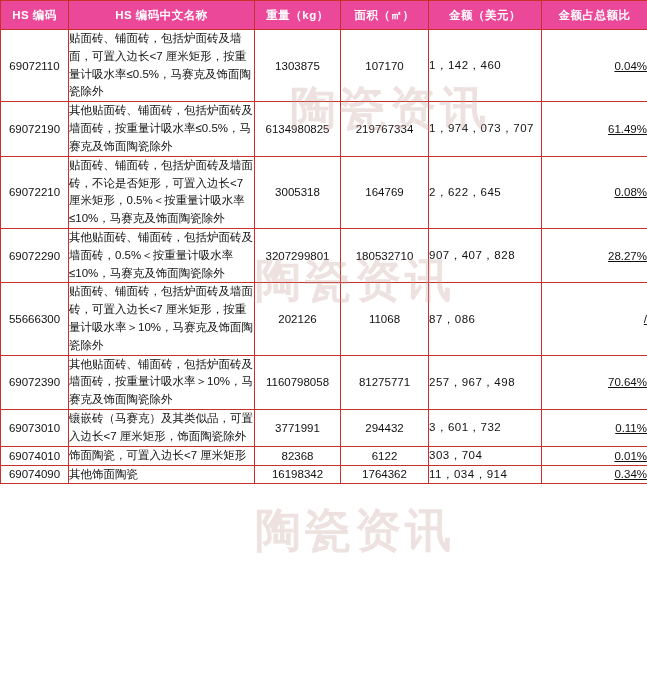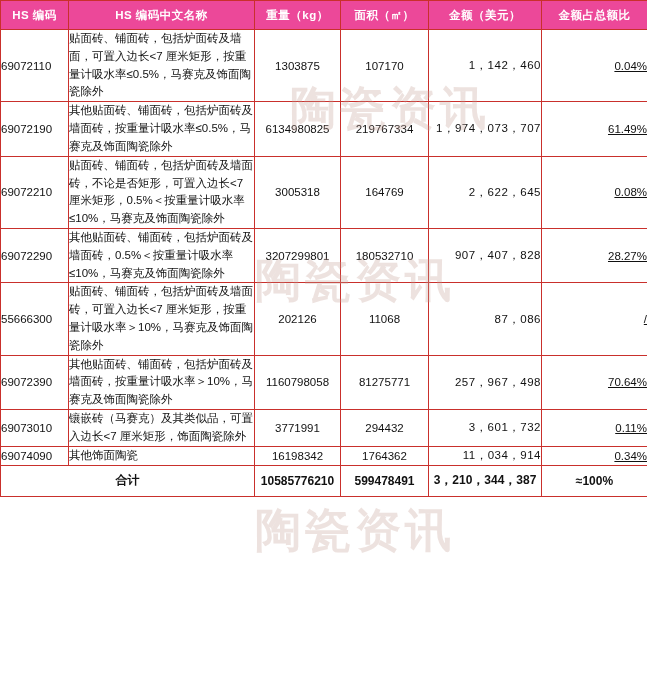--- a/index.html
+++ b/index.html
@@ -56,35 +56,35 @@
     font-weight: bold;
     height: 28px;
     text-align: center;
     letter-spacing: 0.5px;
   }
   td {
     font-size: 11.5px;
     color: #111;
   }
   td.code {
-    text-align: left;
+    text-align: center;
     width: 68px;
     padding: 4px 2px;
   }
   td.name {
     text-align: left;
     padding: 6px 7px;
     line-height: 1.55;
   }
   td.num {
     text-align: center;
     padding: 4px 4px;
   }
   td.money {
-    text-align: right;
+    text-align: left;
     padding: 4px 4px;
     letter-spacing: 0.5px;
   }
   td.pct {
     text-align: right;
     padding: 4px 4px;
     text-decoration: underline;
   }
   tr.total td {
     font-weight: bold;
@@ -181,28 +181,29 @@
     </tr>
     <tr>
       <td class="code">69073010</td>
       <td class="name">镶嵌砖（马赛克）及其类似品，可置入边长&lt;7 厘米矩形，饰面陶瓷除外</td>
       <td class="num">3771991</td>
       <td class="num">294432</td>
       <td class="money">3，601，732</td>
       <td class="pct">0.11%</td>
     </tr>
     <tr>
+      <td class="code">69074010</td>
+      <td class="name">饰面陶瓷，可置入边长&lt;7 厘米矩形</td>
+      <td class="num">82368</td>
+      <td class="num">6122</td>
+      <td class="money">303，704</td>
+      <td class="pct">0.01%</td>
+    </tr>
+    <tr>
       <td class="code">69074090</td>
       <td class="name">其他饰面陶瓷</td>
       <td class="num">16198342</td>
       <td class="num">1764362</td>
       <td class="money">11，034，914</td>
       <td class="pct">0.34%</td>
     </tr>
-    <tr class="total">
-      <td class="total-label" colspan="2">合计</td>
-      <td>10585776210</td>
-      <td>599478491</td>
-      <td>3，210，344，387</td>
-      <td>≈100%</td>
-    </tr>
   </tbody>
 </table>
 
 </body></html>

